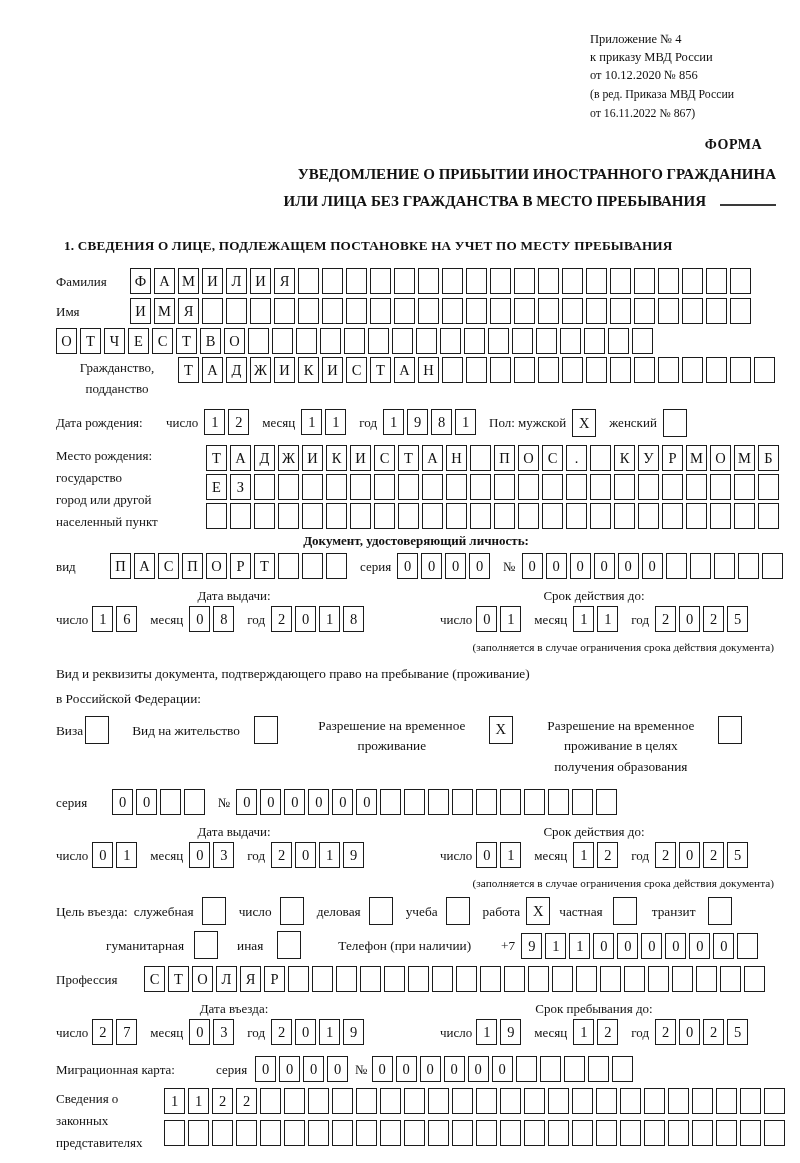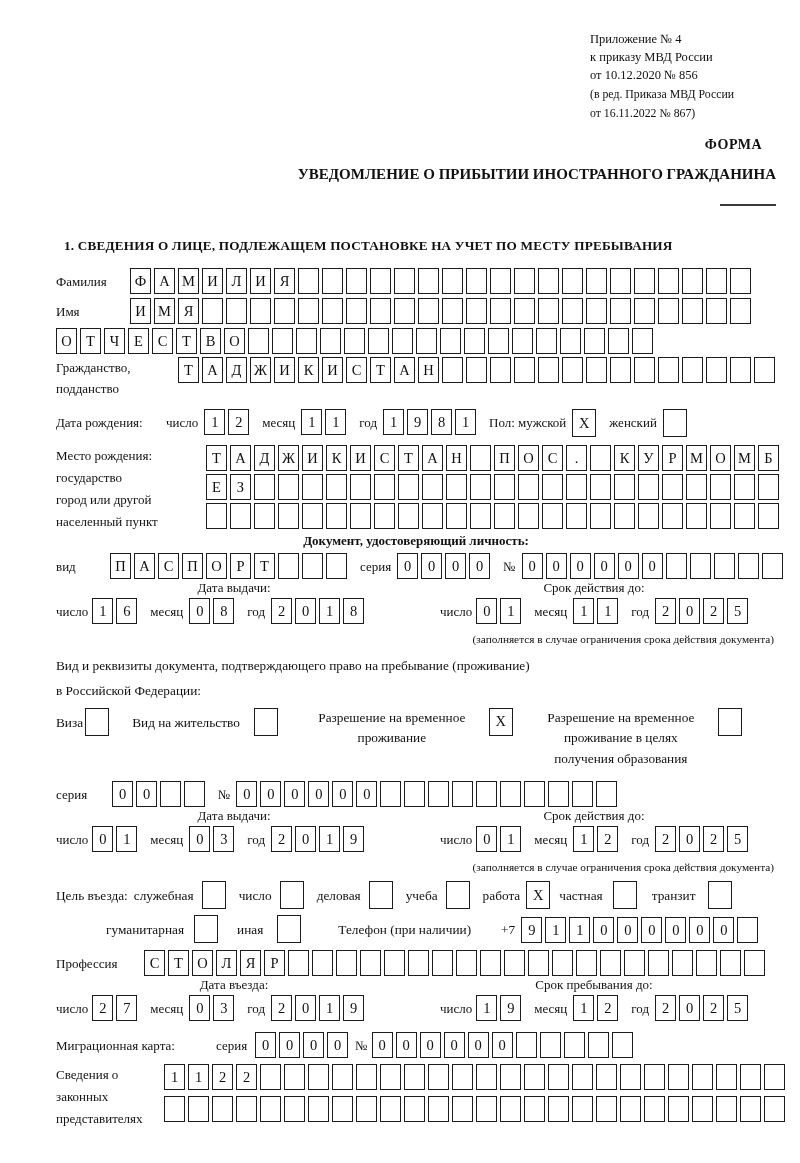--- a/index.html
+++ b/index.html
@@ -14,21 +14,21 @@
   .frow{display:flex;align-items:flex-start;margin-top:3px;}
   .flabel{font-size:13px;line-height:27px;flex:none;}
   .lblcol{font-size:13px;line-height:21px;flex:none;}
   .boxes{display:flex;flex:none;}
   .cell{box-sizing:border-box;width:21px;height:26px;border:1.9px solid #1c1c1c;margin-right:3px;
         display:flex;align-items:center;justify-content:center;font-size:14.5px;background:#fff;}
   .cb .cell{width:24px;height:28px;}
   .boxrow{display:flex;margin-bottom:3px;}
   .dochead{text-align:center;font-weight:bold;font-size:13px;}
   .dlbl{font-size:13px;line-height:27px;flex:none;margin:0 6px 0 10px;}
-  .dates2{display:flex;}
+  .dates2{display:flex;margin-top:8px;}
   .dcol1{width:356px;flex:none;}
   .dcol2{flex:1;}
   .dhead{text-align:center;font-size:13px;}
   .drow{display:flex;margin-top:2px;}
   .note{font-size:11.3px;text-align:right;margin-top:8px;padding-right:2px;}
   .intro{font-size:13.3px;margin-top:12px;line-height:1.3;}
   .optlbl{font-size:13.3px;line-height:29px;flex:none;}
   .ctr{text-align:center;font-size:13.3px;line-height:1.55;flex:none;} .gap14{width:14px;flex:none;} .gap20{width:20px;flex:none;}
 </style>
 </head>
@@ -38,21 +38,21 @@
   <div>Приложение № 4</div>
   <div>к приказу МВД России</div>
   <div>от 10.12.2020 № 856</div>
   <div class="small">(в ред. Приказа МВД России</div>
   <div class="small">от 16.11.2022 № 867)</div>
 </div>
 <div class="forma">ФОРМА</div>
 
 <div class="title">
   <div>УВЕДОМЛЕНИЕ О ПРИБЫТИИ ИНОСТРАННОГО ГРАЖДАНИНА</div>
-  <div><span class="uline"></span></div>
+  <div><span>ИЛИ ЛИЦА БЕЗ ГРАЖДАНСТВА В МЕСТО ПРЕБЫВАНИЯ</span><span class="uline"></span></div>
 </div>
 
 <div class="sect">1. СВЕДЕНИЯ О ЛИЦЕ, ПОДЛЕЖАЩЕМ ПОСТАНОВКЕ НА УЧЕТ ПО МЕСТУ ПРЕБЫВАНИЯ</div>
 
 <div class="frow" style="margin-top:14px;">
   <span class="flabel" style="width:74px;">Фамилия</span>
   <span class="boxes">
       <span class="cell">Ф</span>
       <span class="cell">А</span>
       <span class="cell">М</span>
@@ -138,21 +138,21 @@
       <span class="cell"></span>
       <span class="cell"></span>
       <span class="cell"></span>
       <span class="cell"></span>
       <span class="cell"></span>
       <span class="cell"></span>
     </span>
 </div>
 
 <div class="frow">
-  <span class="lblcol" style="width:122px;">
+  <span class="lblcol" style="width:122px;text-align:center;">
     <div>Гражданство,</div>
     <div>подданство</div>
   </span>
   <span class="boxes">
       <span class="cell">Т</span>
       <span class="cell">А</span>
       <span class="cell">Д</span>
       <span class="cell">Ж</span>
       <span class="cell">И</span>
       <span class="cell">К</span>

